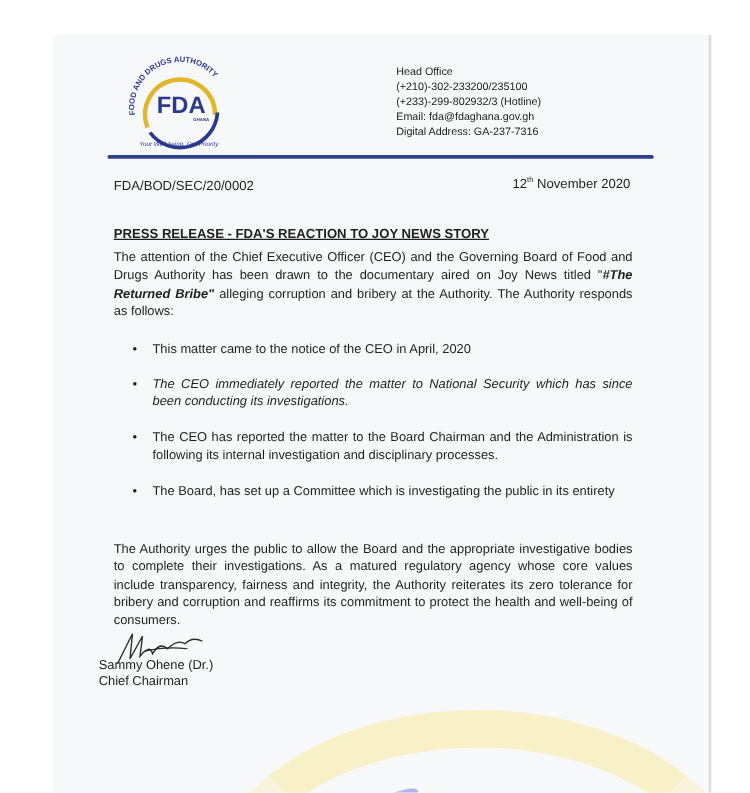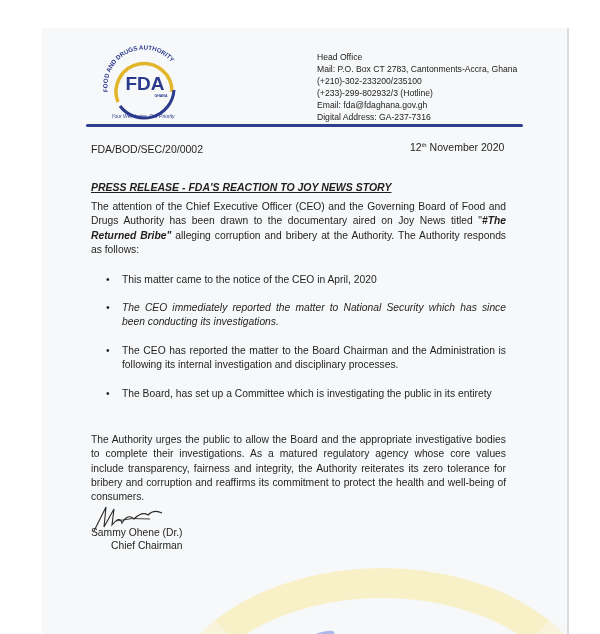--- a/index.html
+++ b/index.html
@@ -36,38 +36,38 @@
   }
   .head-office div { white-space: nowrap; }
   .rule {
     position: absolute; left: 86px; top: 124px; width: 437px; height: 3px;
     background: #2f3f8f; border-radius: 2px;
   }
   .ref { position: absolute; left: 91px; top: 143px; font-size: 10.5px; }
   .date { position: absolute; left: 410px; top: 141px; font-size: 10.5px; }
   .date sup { font-size: 6px; }
   .title {
-    position: absolute; left: 91px; top: 181px; font-size: 10.5px; font-weight: bold; text-decoration: underline; font-style: italic;
+    position: absolute; left: 91px; top: 181px; font-size: 10.5px; font-weight: bold; text-decoration: underline;
   }
   .para {
     position: absolute; left: 91px; width: 415px; font-size: 10.3px; line-height: 14.3px; text-align: justify;
   }
   .p1 { top: 200px; }
   .p2 { top: 433px; }
   .bi { font-weight: bold; font-style: italic; }
   .bullets { position: absolute; left: 106px; top: 273px; width: 400px; margin: 0; padding: 0; list-style: none; }
   .bullets li { position: relative; padding-left: 16px; font-size: 10.3px; line-height: 14.3px; text-align: justify; }
   .bullets li::before { content: "•"; position: absolute; left: 0; top: 0; }
   .b1 { height: 28px; }
   .b2 { height: 43px; font-style: italic; }
   .b3 { height: 43px; }
   .sig {
     position: absolute; left: 92px; top: 503px; width: 80px; height: 30px;
   }
-  .signer { position: absolute; left: 91px; top: 526px; font-size: 10.3px; line-height: 13px; text-align: right; }
+  .signer { position: absolute; left: 79px; top: 526px; font-size: 10.3px; line-height: 13px; }
 </style>
 </head>
 <body>
 
 <div class="paper">
   <div class="wm-yellow"></div>
   <div class="wm-blue"></div>
 </div>
 
 <svg class="logo" viewBox="0 0 110 82">
@@ -79,21 +79,20 @@
   <text font-family="Liberation Sans, sans-serif" font-size="6.2" font-weight="bold" fill="#2b3a8c">
     <textPath href="#arcPath">FOOD AND DRUGS AUTHORITY</textPath>
   </text>
   <text x="57" y="50" text-anchor="middle" font-family="Liberation Sans, sans-serif" font-size="19" font-weight="bold" fill="#2b3a8c">FDA</text>
   <text x="73" y="57" text-anchor="middle" font-family="Liberation Sans, sans-serif" font-size="3.5" font-weight="bold" fill="#2b3a8c">GHANA</text>
 </svg>
 <div class="tagline">Your Well-being, Our Priority</div>
 
 <div class="head-office">
   <div>Head Office</div>
-  <div>Mail: P.O. Box CT 2783, Cantonments-Accra, Ghana</div>
   <div>(+210)-302-233200/235100</div>
   <div>(+233)-299-802932/3 (Hotline)</div>
   <div>Email: fda@fdaghana.gov.gh</div>
   <div>Digital Address: GA-237-7316</div>
 </div>
 
 <div class="rule"></div>
 
 <div class="ref">FDA/BOD/SEC/20/0002</div>
 <div class="date"><span>12</span><sup>th</sup><span> November 2020</span></div>

